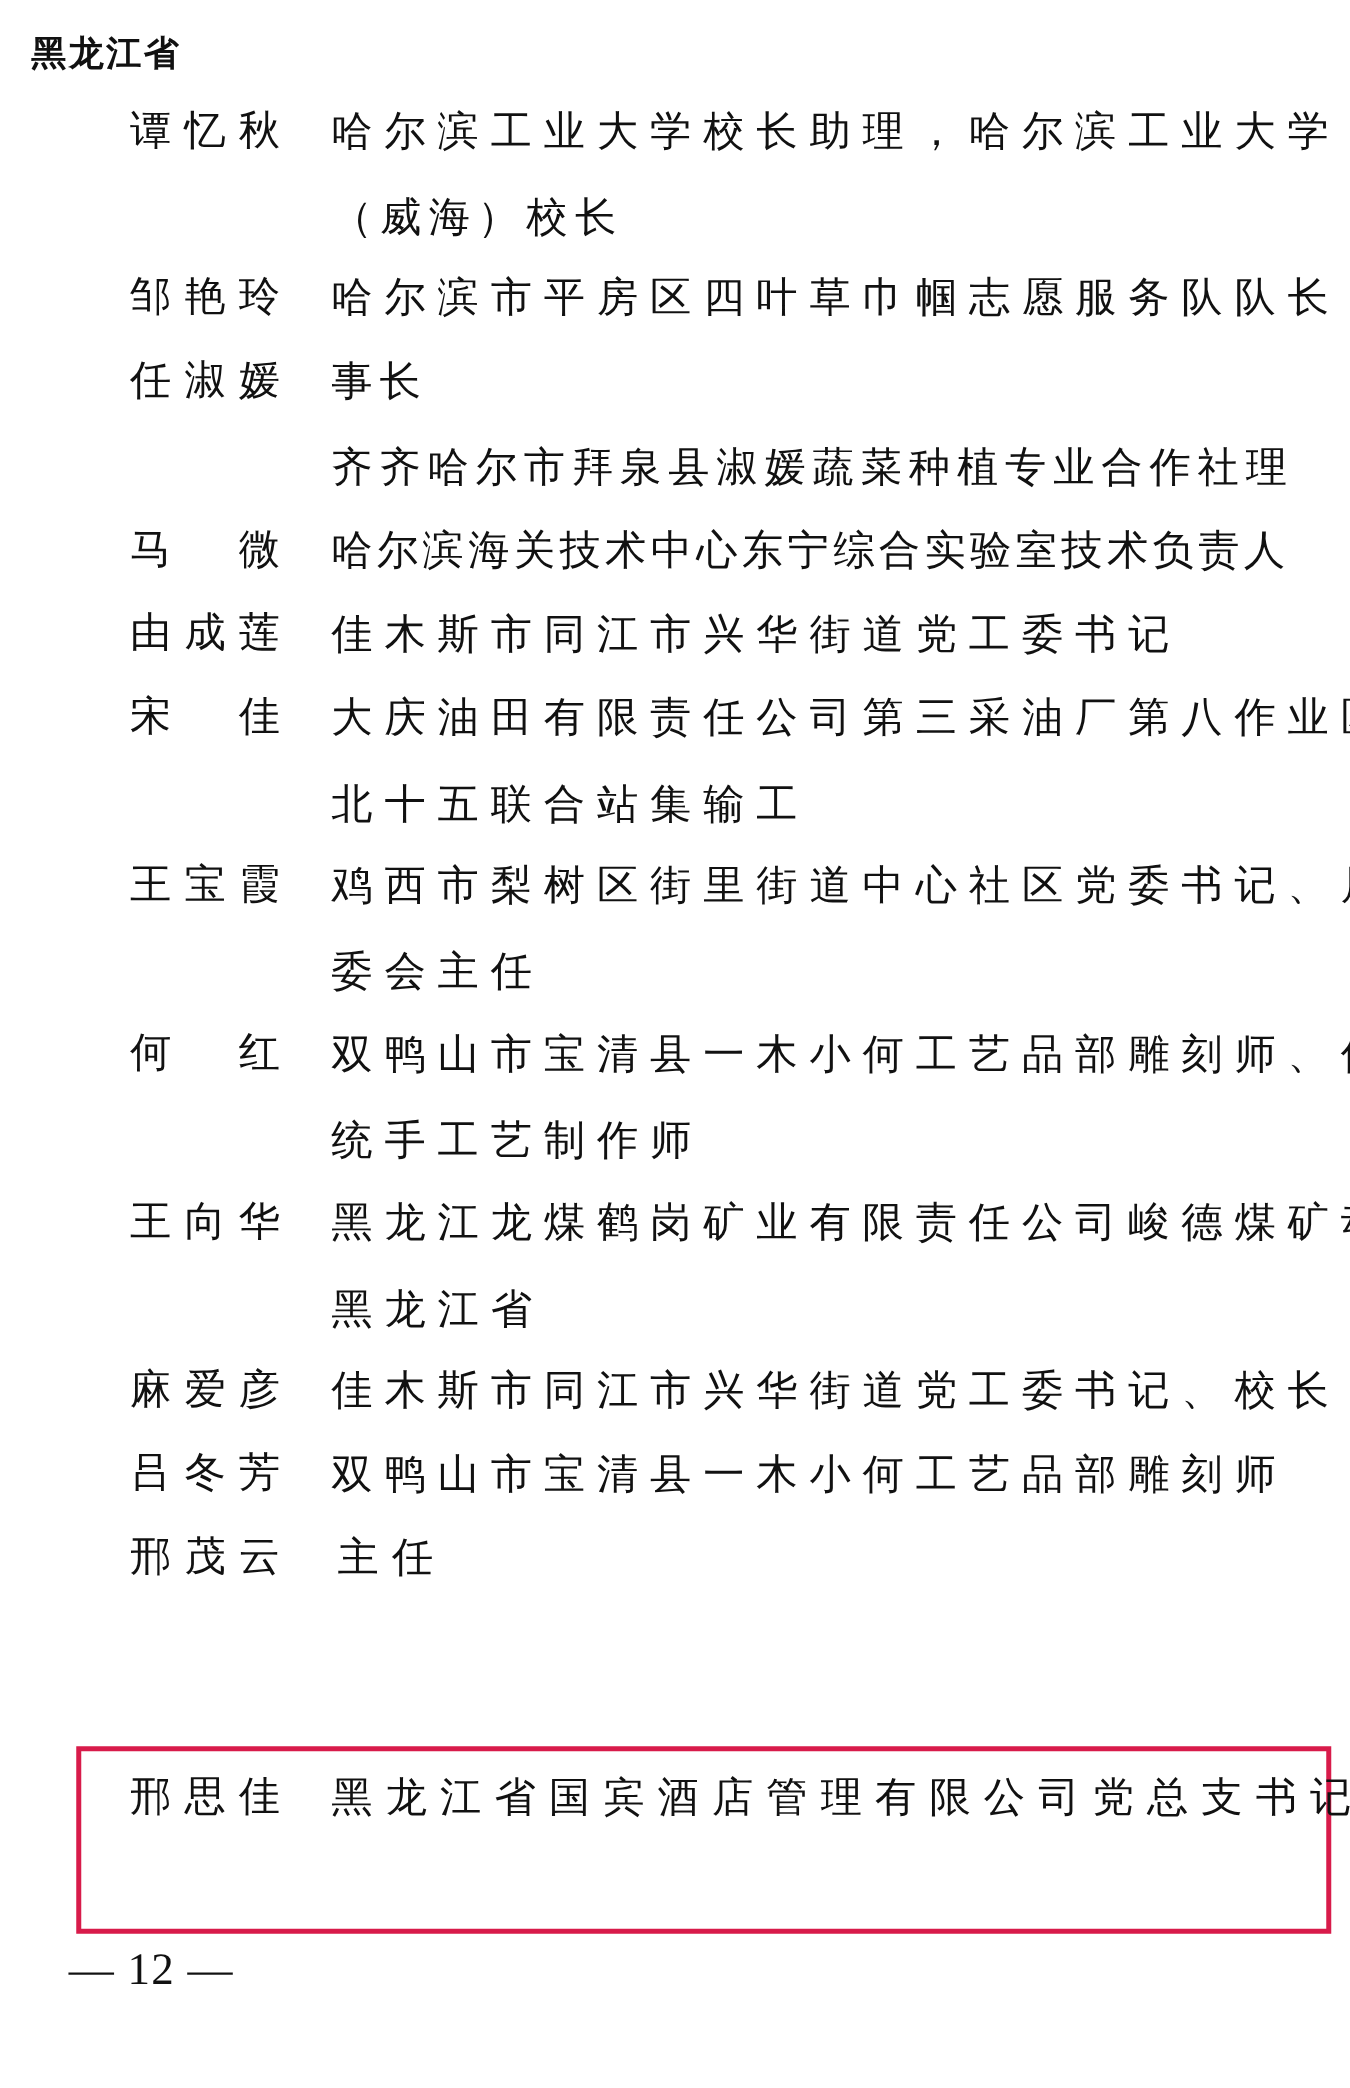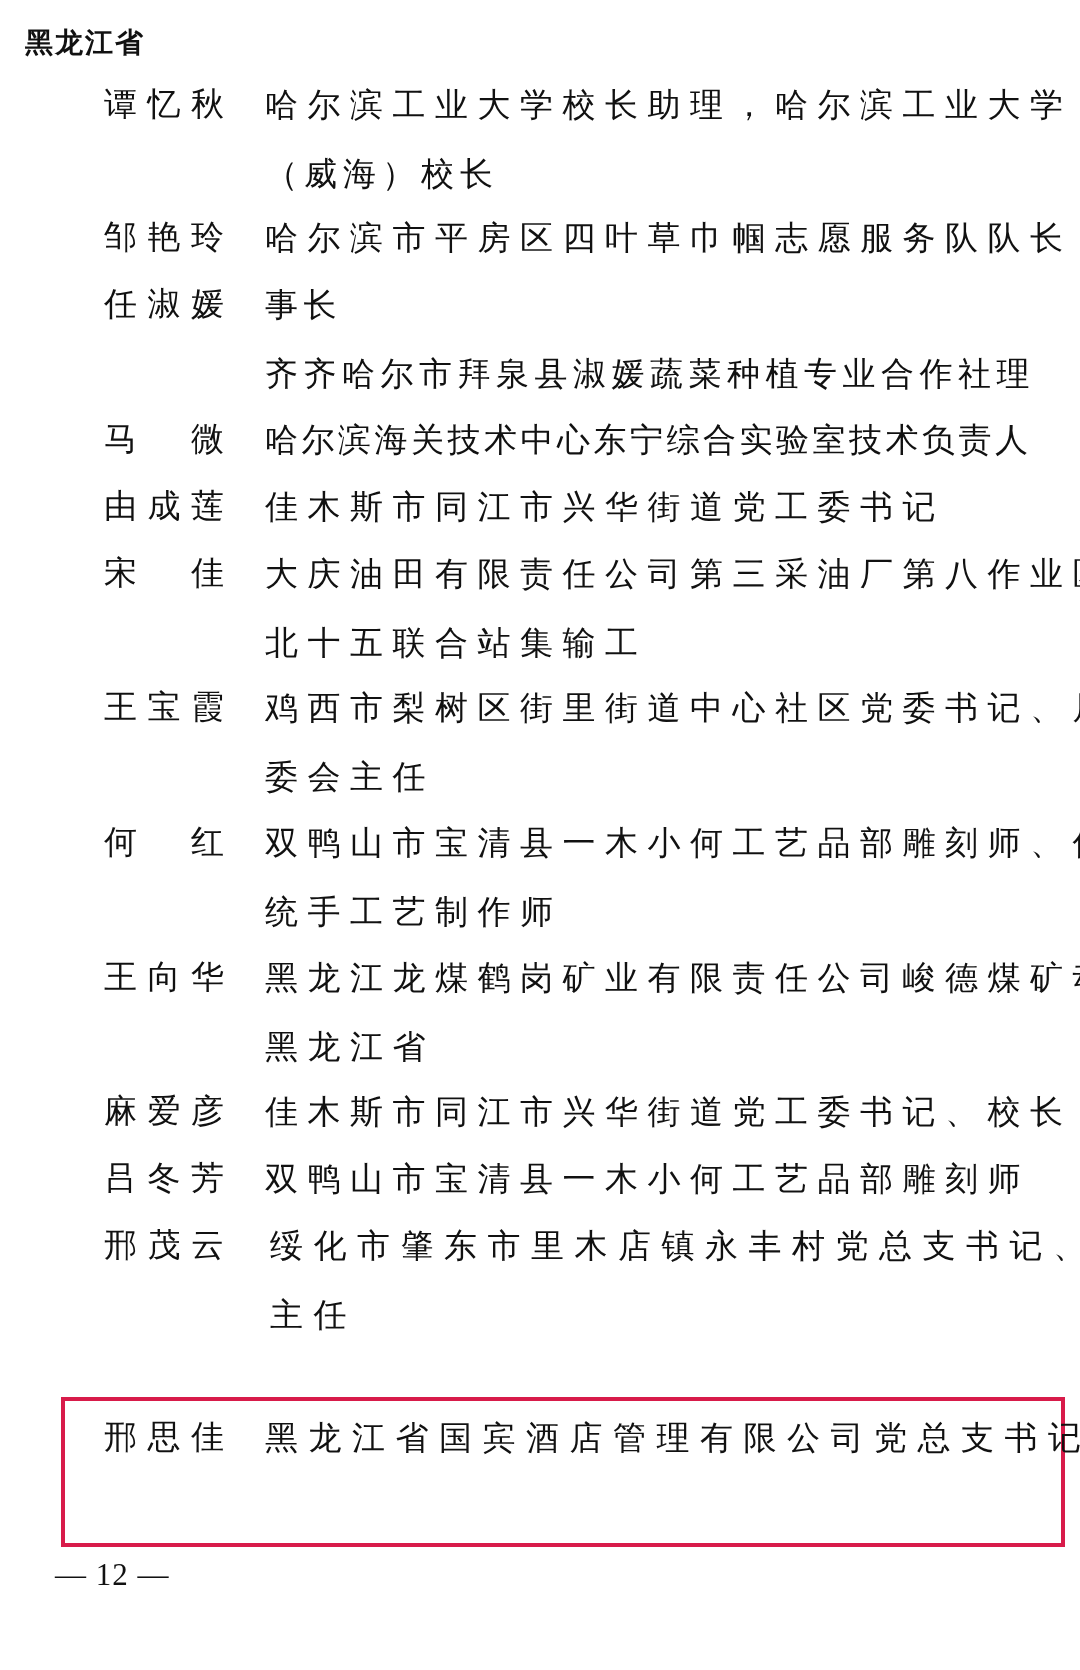--- a/index.html
+++ b/index.html
@@ -24,21 +24,21 @@
     position: absolute; left: 265px; width: 800px;
     font-size: 33px; line-height: 69px; letter-spacing: 9.5px;
   }
   .desc .line { display: block; white-space: nowrap; }
   .highlight {
     position: absolute; left: 61px; top: 1397px; width: 996px; height: 142px;
     border: 4px solid #d81b4a; box-sizing: content-box;
   }
   .page-number {
     position: absolute; left: 55px; top: 1555px;
-    font-family: "Liberation Serif", serif; font-size: 31px; line-height: 40px;
+    font-family: "Liberation Serif", serif; font-size: 36px; line-height: 40px;
     letter-spacing: 1px;
   }
 </style>
 </head>
 <body>
 
 <div class="province">黑龙江省</div>
 
 <div class="entry" style="top:70px">
   <div class="name">
@@ -164,21 +164,20 @@
   </div>
 </div>
 
 <div class="entry" style="top:1211px">
   <div class="name">
     <span>邢</span>
       <span>茂</span>
       <span>云</span>
   </div>
   <div class="desc" style="left:270px; letter-spacing:10.5px">
-    <span class="line">绥化市肇东市里木店镇永丰村党总支书记、</span>
     <span class="line">主任</span>
   </div>
 </div>
 
 <div class="highlight"></div>
 
 <div class="entry" style="top:1403px">
   <div class="name">
     <span>邢</span>
       <span>思</span>

